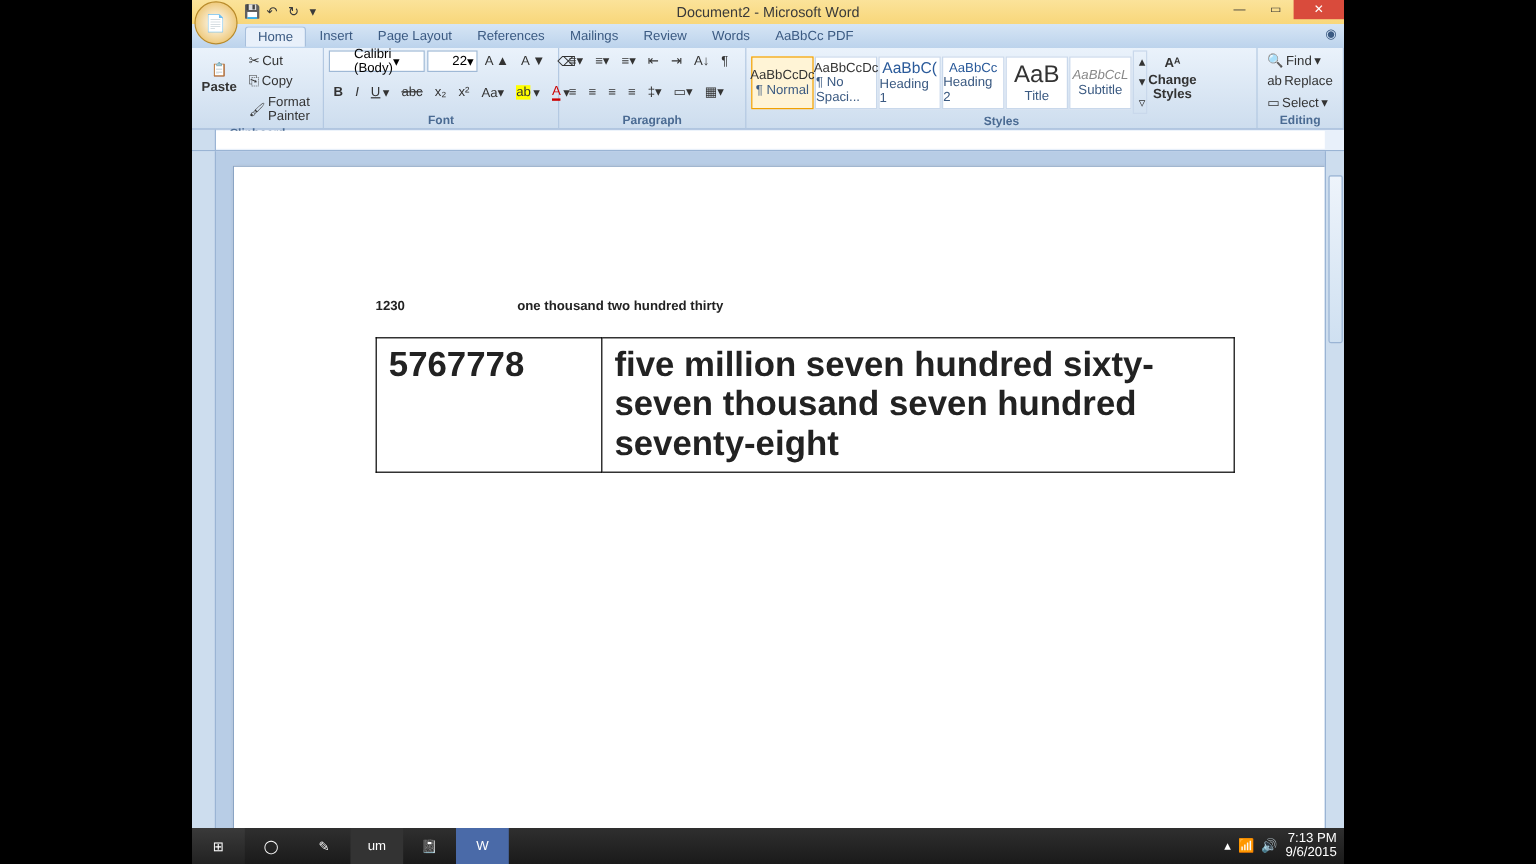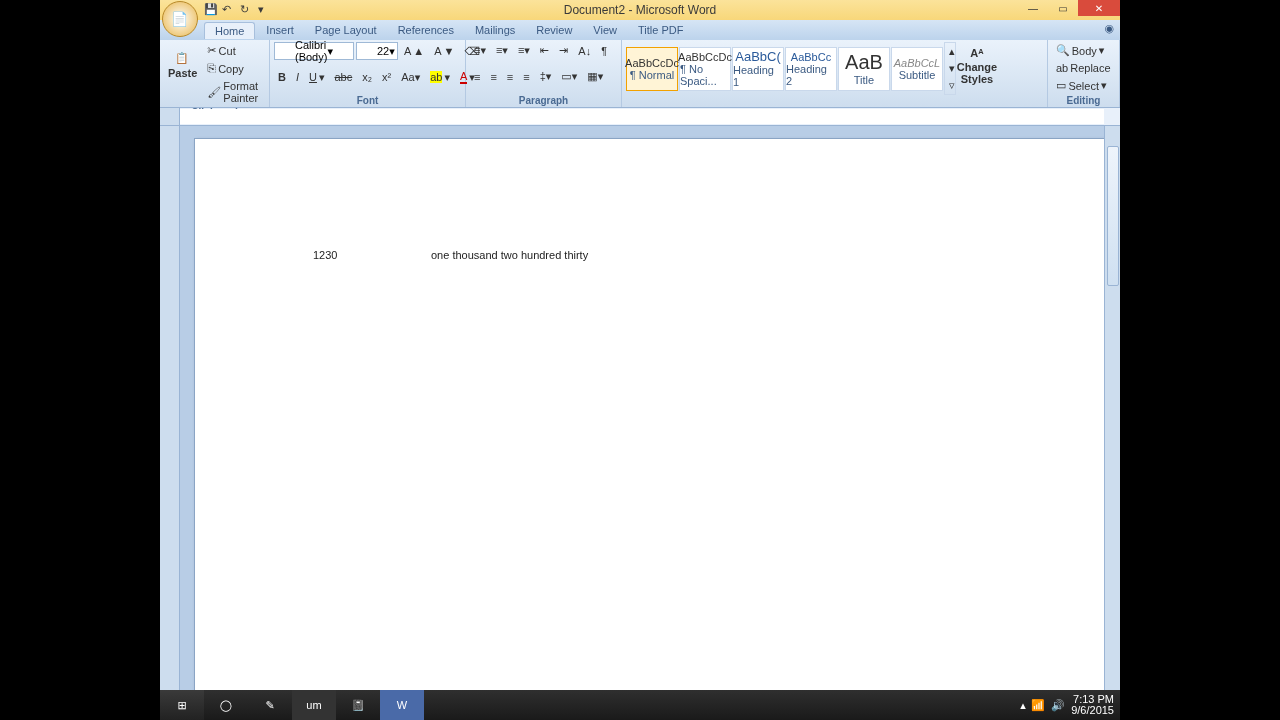--- a/index.html
+++ b/index.html
@@ -24,21 +24,21 @@
 .big{flex-direction:column;height:48px;justify-content:flex-start;width:40px;text-align:center;font-size:10px;font-weight:bold;}
 .fontbox{border:1px solid #9fb9d6;background:#fff;height:18px;padding:0 20px;display:flex;align-items:center;}
 .fontname{width:95px;}
 .fontsize{width:28px;}
 .style-item{border:1px solid #c9d8eb;background:#fff;width:52px;height:44px;display:flex;flex-direction:column;align-items:center;justify-content:center;font-size:9px;color:#3b5a82;}
 .style-item.sel{border:1px solid #f2a100;background:#fff4d6;}
 .style-prev{font-size:11px;color:#333;}
 .ruler-area{height:18px;background:#e8f0fa;border-bottom:1px solid #9ab4d4;display:flex;}
 .ruler-v{width:20px;background:#cdddee;border-right:1px solid #9ab4d4;}
 .ruler-h{flex:1;background:#fff;position:relative;margin:1px 16px 1px 0;}
-.doc-area{position:absolute;top:126px;bottom:18px;left:0;right:0;background:#b8cde6;display:flex;}
+.doc-area{position:absolute;top:126px;bottom:18px;left:0;right:0;background:#b8cde6;display:flex;font-weight:bold;}
 .gutter-l{width:20px;background:#cdddee;border-right:1px solid #9ab4d4;}
 .page-scroll{flex:1;overflow:hidden;position:relative;}
 .page{position:absolute;left:14px;top:12px;width:912px;height:600px;background:#fff;border:1px solid #8aa4c4;box-shadow:2px 2px 4px rgba(0,0,0,.2);}
 .scroll-v{width:16px;background:#cdddee;border-left:1px solid #9ab4d4;position:relative;}
 .thumb{position:absolute;left:2px;width:12px;background:linear-gradient(#eef4fb,#cfe0f1);border:1px solid #9ab4d4;border-radius:2px;}
 .statusbar{position:absolute;bottom:0;left:0;right:0;height:18px;background:linear-gradient(#d6e5f5,#b8cde6);border-top:1px solid #9ab4d4;display:flex;align-items:center;color:#3b5a82;padding:0 6px;gap:10px;}
 .zoom{position:absolute;right:6px;display:flex;align-items:center;gap:4px;}
 .zslider{width:90px;height:3px;background:#9ab4d4;position:relative;}
 .zslider::after{content:"";position:absolute;left:50%;top:-4px;width:8px;height:11px;background:#eef4fb;border:1px solid #7a97bb;border-radius:2px;}
 .content{padding:110px 118px 0 118px;font-family:Calibri,sans-serif;color:#222;}
@@ -74,22 +74,22 @@
     </div>
   </div>
 
   <div class="tabs">
     <div class="tab active">Home</div>
     <div class="tab">Insert</div>
     <div class="tab">Page Layout</div>
     <div class="tab">References</div>
     <div class="tab">Mailings</div>
     <div class="tab">Review</div>
-    <div class="tab">View</div>
-    <div class="tab">Title PDF</div>
+    <div class="tab">Words</div>
+    <div class="tab">AaBbCc PDF</div>
     <div style="position:absolute;right:6px;top:22px;color:#3b5a82">◉</div>
   </div>
 
   <div class="ribbon">
     <div class="group" style="width:110px">
       <div class="grow">
         <div class="btn big">
             <span>📋</span>
             <span>Paste</span>
           </div>
@@ -196,27 +196,28 @@
         <div style="width:12px;display:flex;flex-direction:column;border:1px solid #c9d8eb">
           <span class="btn">▴</span>
           <span class="btn">▾</span>
           <span class="btn">▿</span>
         </div>
         <div class="btn big">
             <span>Aᴬ</span>
             <span>Change Styles</span>
           </div>
       </div>
+      <div class="glabel">Styles</div>
     </div>
 
     <div class="group" style="width:72px">
       <div style="display:flex;flex-direction:column;gap:1px">
         <div class="btn">
             <span>🔍</span>
-            <span>Body</span>
+            <span>Find</span>
             <span>▾</span>
           </div>
         <div class="btn">
             <span>ab</span>
             <span>Replace</span>
           </div>
         <div class="btn">
             <span>▭</span>
             <span>Select</span>
             <span>▾</span>
@@ -235,20 +236,24 @@
     <div class="gutter-l"></div>
     <div class="page-scroll">
       <div class="page">
         <div class="content">
           <div class="line">
             <span class="num">1230</span>
             <span>one thousand two hundred thirty</span>
           </div>
           <table class="doc">
             <tbody>
+                <tr>
+              <td>5767778</td>
+              <td>five million seven hundred sixty-seven thousand seven hundred seventy-eight</td>
+            </tr>
           </tbody>
             </table>
         </div>
       </div>
     </div>
     <div class="scroll-v">
       <div class="thumb" style="top:20px;height:140px"></div>
     </div>
   </div>
 

